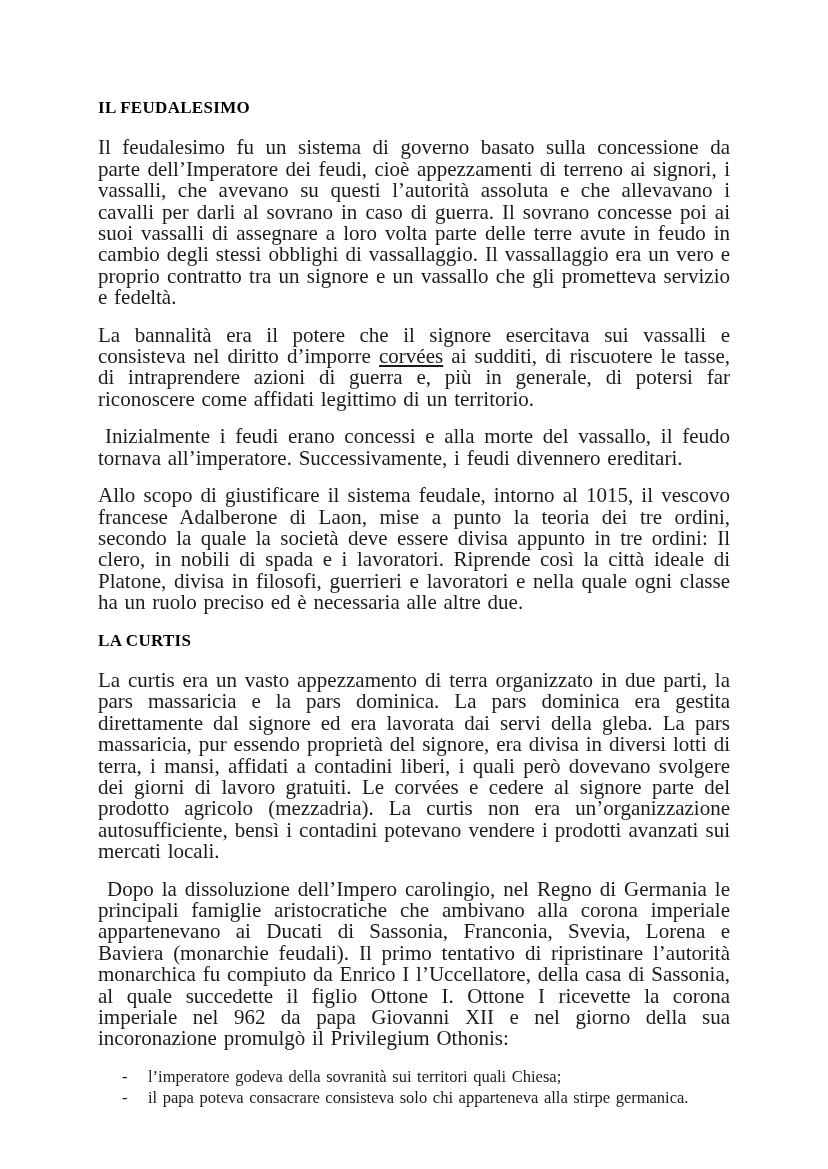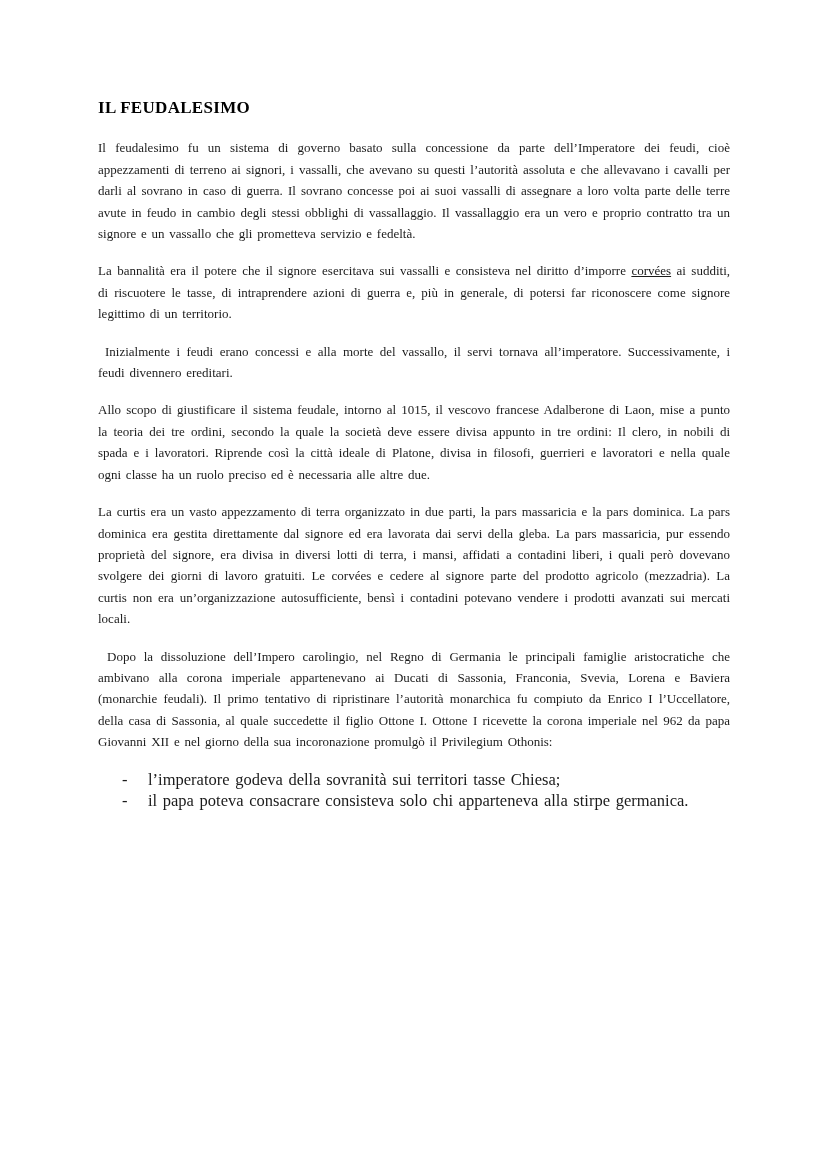--- a/index.html
+++ b/index.html
@@ -22,21 +22,21 @@
   }
   .heading {
     font-size: 17px;
     font-weight: 700;
     color: #000000;
     letter-spacing: 0.3px;
     line-height: 21.4px;
     margin: 0 0 19px 0;
   }
   .para {
-    font-size: 13px;
+    font-size: 21px;
     line-height: 21.4px;
     text-align: justify;
     word-spacing: 1.5px;
     margin: 6px 0 16px 0;
   }
   .indent-sm { text-indent: 7px; }
   .indent-md { text-indent: 9px; }
   .italic { }
   .underline { text-decoration: underline; }
   .list { margin: 0 0 16px 0; }
@@ -58,40 +58,41 @@
 </head>
 <body>
 
 <div class="page">
 
   <section>
     <h1 class="heading">IL FEUDALESIMO</h1>
 
     <p class="para">Il feudalesimo fu un sistema di governo basato sulla concessione da parte dell’Imperatore dei feudi, cioè appezzamenti di terreno ai signori, i vassalli, che avevano su questi l’autorità assoluta e che allevavano i cavalli per darli al sovrano in caso di guerra. Il sovrano concesse poi ai suoi vassalli di assegnare a loro volta parte delle terre avute in feudo in cambio degli stessi obblighi di vassallaggio. Il vassallaggio era un vero e proprio contratto tra un signore e un vassallo che gli prometteva servizio e fedeltà.</p>
 
-    <p class="para"><span>La bannalità era il potere che il signore esercitava sui vassalli e consisteva nel diritto d’imporre </span><span class="italic underline">corvées</span><span> ai sudditi, di riscuotere le tasse, di intraprendere azioni di guerra e, più in generale, di potersi far riconoscere come signore legittimo di un territorio.</span></p>
+    <p class="para"><span>La bannalità era il potere che il signore esercitava sui vassalli e consisteva nel diritto d’imporre </span><span class="italic underline">corvées</span><span> ai sudditi, di riscuotere le tasse, di intraprendere azioni di guerra e, più in generale, di potersi far riconoscere come affidati legittimo di un territorio.</span></p>
 
-    <p class="para indent-sm">Inizialmente i feudi erano concessi e alla morte del vassallo, il servi tornava all’imperatore. Successivamente, i feudi divennero ereditari.</p>
+    <p class="para indent-sm">Inizialmente i feudi erano concessi e alla morte del vassallo, il feudo tornava all’imperatore. Successivamente, i feudi divennero ereditari.</p>
 
     <p class="para"><span>Allo scopo di giustificare il sistema feudale, intorno al 1015, il vescovo francese Adalberone di Laon, mise a punto </span><span class="italic">la teoria dei tre ordini</span><span>, secondo la quale la società deve essere divisa appunto in tre ordini: Il clero, in nobili di spada e i lavoratori. Riprende così la città ideale di Platone, divisa in filosofi, guerrieri e lavoratori e nella quale ogni classe ha un ruolo preciso ed è necessaria alle altre due.</span></p>
   </section>
 
   <section>
+    <h2 class="heading">LA CURTIS</h2>
 
     <p class="para">La curtis era un vasto appezzamento di terra organizzato in due parti, la pars massaricia e la pars dominica. La pars dominica era gestita direttamente dal signore ed era lavorata dai servi della gleba. La pars massaricia, pur essendo proprietà del signore, era divisa in diversi lotti di terra, i mansi, affidati a contadini liberi, i quali però dovevano svolgere dei giorni di lavoro gratuiti. Le corvées e cedere al signore parte del prodotto agricolo (mezzadria). La curtis non era un’organizzazione autosufficiente, bensì i contadini potevano vendere i prodotti avanzati sui mercati locali.</p>
   </section>
 
   <section>
 
     <p class="para indent-md"><span>Dopo la dissoluzione dell’Impero carolingio, nel Regno di Germania le principali famiglie aristocratiche che ambivano alla corona imperiale appartenevano ai Ducati di Sassonia, Franconia, Svevia, Lorena e Baviera (monarchie feudali). Il primo tentativo di ripristinare l’autorità monarchica fu compiuto da Enrico I l’Uccellatore, della casa di Sassonia, al quale succedette il figlio Ottone I. Ottone I ricevette la corona imperiale nel 962 da papa Giovanni XII e nel giorno della sua incoronazione promulgò il </span><span class="italic">Privilegium Othonis</span><span>:</span></p>
 
     <div class="list">
       <div class="list-item">
         <span class="list-marker">-</span>
-        <span class="list-text">l’imperatore godeva della sovranità sui territori tasse Chiesa;</span>
+        <span class="list-text">l’imperatore godeva della sovranità sui territori quali Chiesa;</span>
       </div>
       <div class="list-item">
         <span class="list-marker">-</span>
         <span class="list-text">il papa poteva consacrare consisteva solo chi apparteneva alla stirpe germanica.</span>
       </div>
     </div>
   </section>
 
 </div>
 

